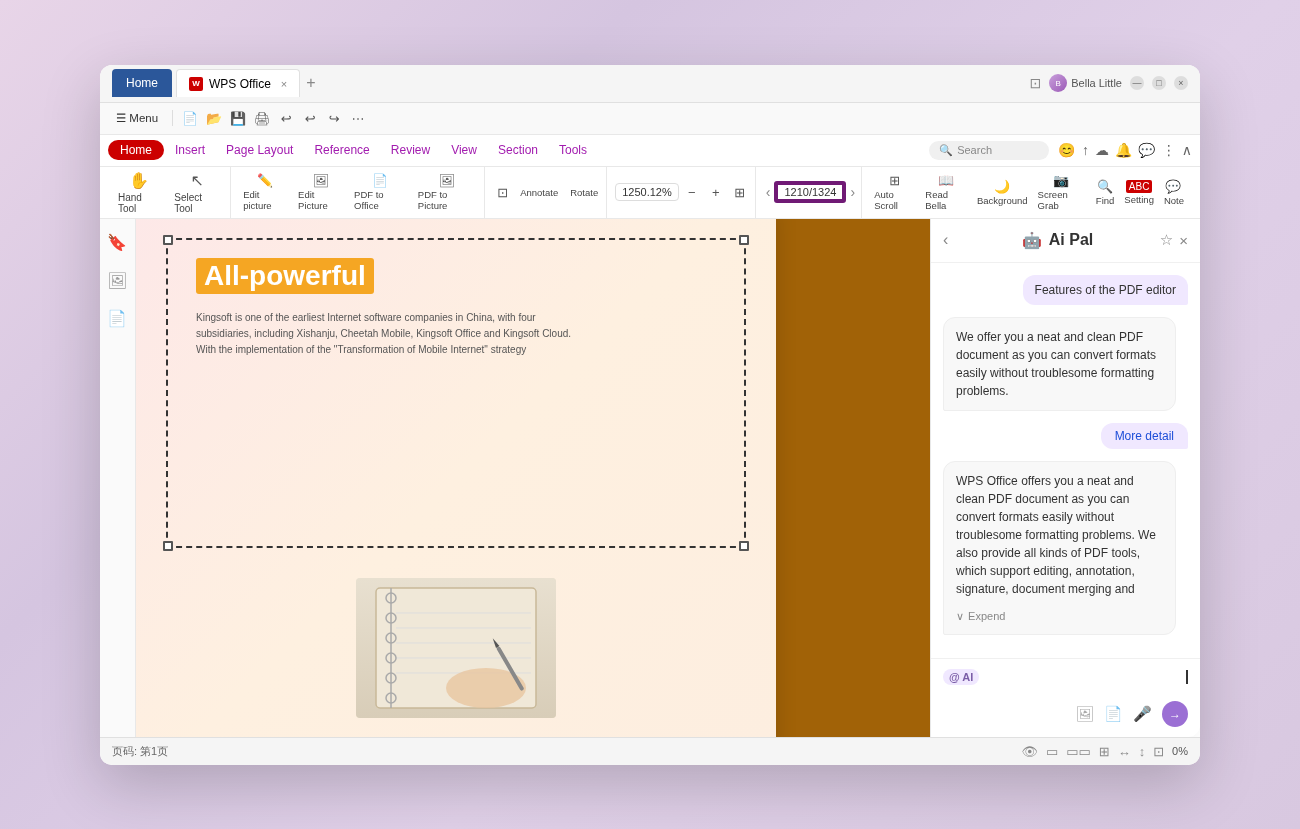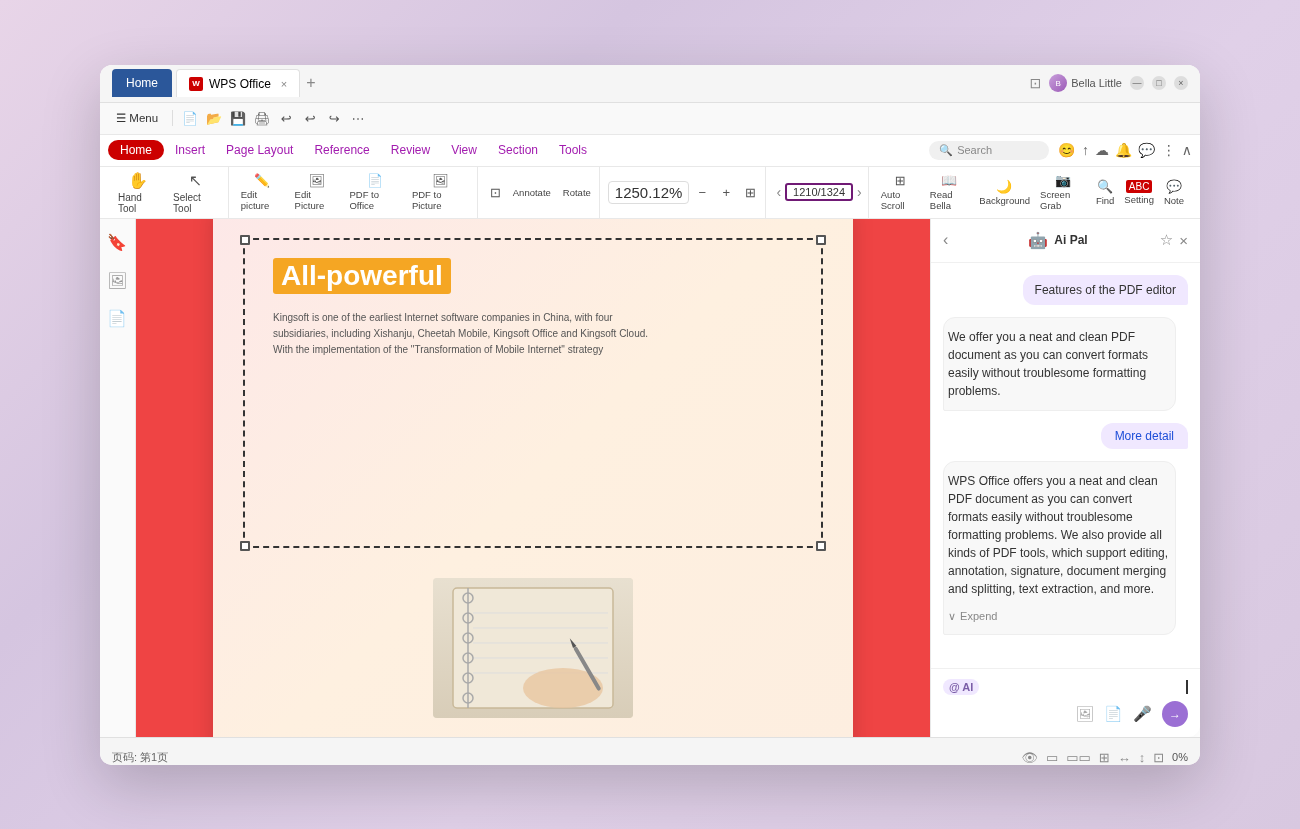--- a/index.html
+++ b/index.html
@@ -248,41 +248,41 @@
       cursor: pointer;
       font-size: 9.5px;
       color: #444;
       gap: 1px;
     }
     .tool-btn-small .tool-icon { font-size: 13px; color: #555; }
     .zoom-display {
       display: flex;
       align-items: center;
       gap: 3px;
-      font-size: 15px;
+      font-size: 11px;
       color: #333;
       border: 1px solid #ddd;
       border-radius: 4px;
       padding: 2px 6px;
     }
     .nav-arrows {
       display: flex;
       align-items: center;
       gap: 2px;
     }
     .nav-arrow {
       font-size: 14px;
       color: #888;
       cursor: pointer;
       padding: 0 2px;
     }
     .page-num {
       font-size: 11px;
       color: #333;
-      border: 2px solid #701a75;
+      border: 4px solid #701a75;
       border-radius: 3px;
       padding: 1px 6px;
     }
     
     .main-area {
       display: flex;
       flex: 1;
       overflow: hidden;
     }
     
@@ -304,26 +304,26 @@
       width: 28px;
       height: 28px;
       display: flex;
       align-items: center;
       justify-content: center;
       border-radius: 4px;
     }
     
     .pdf-canvas {
       flex: 1;
-      background: #ef4444;
+      background: #a16207;
       overflow: hidden;
       position: relative;
       display: flex;
       align-items: center;
-      justify-content: center;
+      justify-content: flex-start;
     }
     .pdf-page {
       width: 640px;
       height: 540px;
       background: linear-gradient(135deg, #fde8e8 0%, #fef0e0 50%, #fdeee0 100%);
       position: relative;
       box-shadow: 0 4px 20px rgba(0,0,0,0.15);
       overflow: hidden;
     }
     .selection-box {
@@ -395,21 +395,21 @@
       height: 100%;
       position: relative;
       background: linear-gradient(180deg, #e8e0d0 0%, #d8cdb8 100%);
     }
     
     .status-bar {
       height: 28px;
       background: #f5f5f5;
       border-top: 1px solid #e0e0e0;
       display: flex;
-      align-items: flex-end;
+      align-items: center;
       padding: 0 12px;
       font-size: 11px;
       color: #666;
       flex-shrink: 0;
     }
     .status-spacer { flex: 1; }
     .status-icons {
       display: flex;
       align-items: center;
       gap: 8px;
@@ -453,21 +453,21 @@
       flex: 1;
       display: flex;
       align-items: center;
       justify-content: center;
       gap: 6px;
     }
     .ai-icon {
       font-size: 16px;
     }
     .ai-title {
-      font-size: 12px;
+      font-size: 16px;
       font-weight: 600;
       color: #333;
     }
     .ai-header-actions {
       display: flex;
       align-items: center;
       gap: 6px;
     }
     .ai-header-btn {
       font-size: 15px;
@@ -488,21 +488,21 @@
       border-radius: 12px 12px 2px 12px;
       padding: 8px 12px;
       font-size: 12px;
       color: #333;
       max-width: 85%;
     }
     .chat-bubble-ai {
       align-self: flex-start;
       background: #f8f8f8;
       border-radius: 12px 12px 12px 2px;
-      padding: 10px 4px;
+      padding: 10px 12px;
       font-size: 12px;
       color: #333;
       line-height: 1.5;
       max-width: 95%;
       border: 1px solid #eeeeee;
     }
     .more-detail-btn {
       align-self: flex-end;
       background: #f0e8ff;
       border-radius: 12px 12px 2px 12px;
@@ -523,21 +523,21 @@
     }
     .ai-input-area {
       border-top: 1px solid #f0f0f0;
       padding: 10px 12px;
       flex-shrink: 0;
     }
     .ai-input-row {
       display: flex;
       align-items: center;
       gap: 4px;
-      margin-bottom: 6px;
+      margin-bottom: 16px;
     }
     .ai-tag {
       background: #f0e8ff;
       color: #7b5ea7;
       font-size: 11px;
       font-weight: 600;
       padding: 2px 6px;
       border-radius: 8px;
     }
     .ai-input-field {

